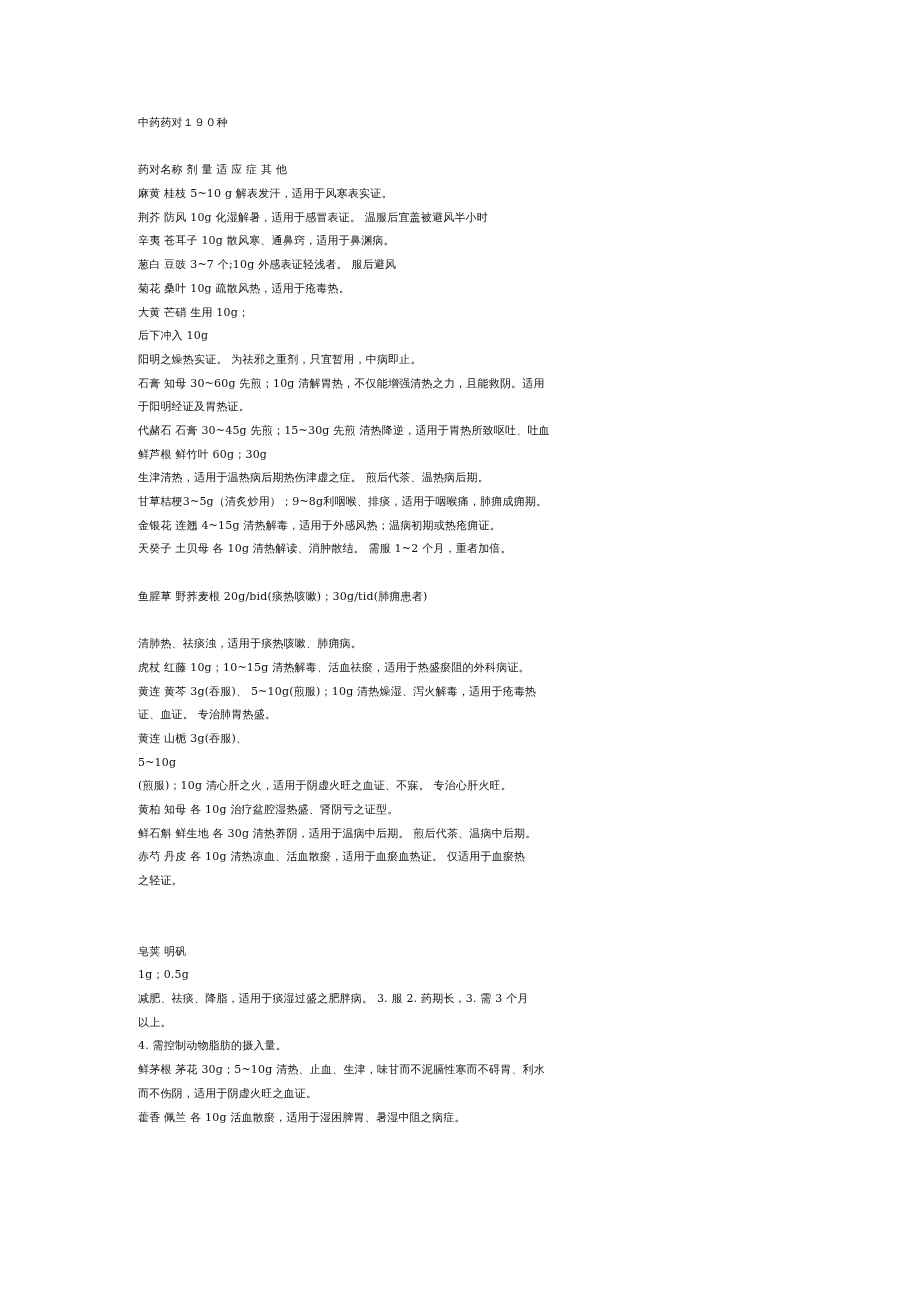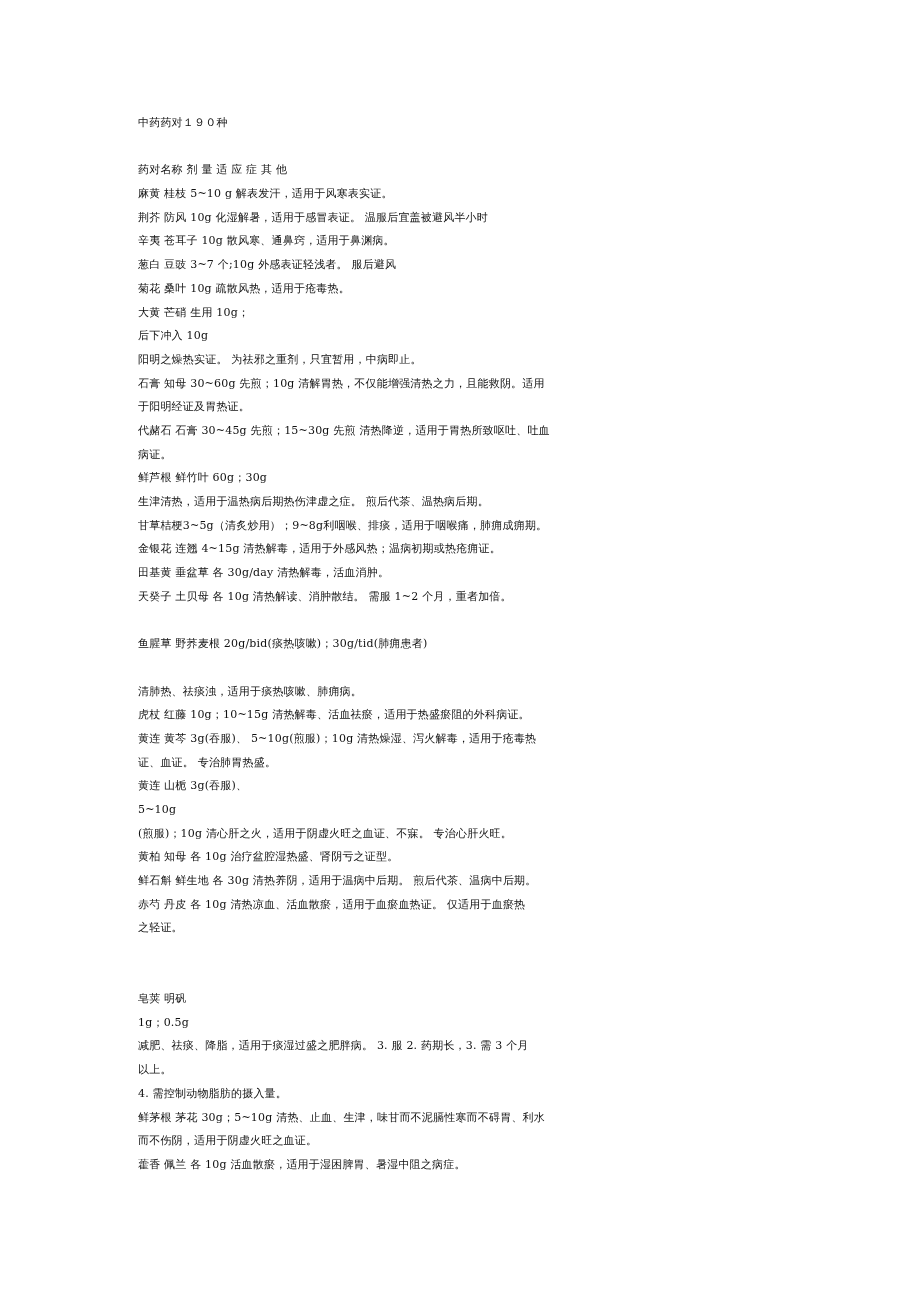--- a/index.html
+++ b/index.html
@@ -31,26 +31,24 @@
   <div class="line">荆芥  防风  10g  化湿解暑，适用于感冒表证。  温服后宜盖被避风半小时</div>
   <div class="line">辛夷  苍耳子  10g  散风寒、通鼻窍，适用于鼻渊病。</div>
   <div class="line">葱白  豆豉  3~7 个;10g  外感表证轻浅者。  服后避风</div>
   <div class="line">菊花  桑叶  10g  疏散风热，适用于疮毒热。</div>
   <div class="line">大黄  芒硝  生用 10g；</div>
   <div class="line">后下冲入 10g</div>
   <div class="line">阳明之燥热实证。  为祛邪之重剂，只宜暂用，中病即止。</div>
   <div class="line">石膏  知母 30~60g 先煎；10g 清解胃热，不仅能增强清热之力，且能救阴。适用</div>
   <div class="line">于阳明经证及胃热证。</div>
   <div class="line">代赭石  石膏  30~45g 先煎；15~30g 先煎  清热降逆，适用于胃热所致呕吐、吐血</div>
-  <div class="line">病证。</div>
   <div class="line">鲜芦根  鲜竹叶  60g；30g</div>
   <div class="line">生津清热，适用于温热病后期热伤津虚之症。  煎后代茶、温热病后期。</div>
   <div class="line">甘草桔梗3~5g（清炙炒用）；9~8g利咽喉、排痰，适用于咽喉痛，肺痈成痈期。</div>
   <div class="line">金银花  连翘  4~15g  清热解毒，适用于外感风热；温病初期或热疮痈证。</div>
-  <div class="line">田基黄  垂盆草  各 30g/day  清热解毒，活血消肿。</div>
   <div class="line">天癸子  土贝母  各 10g  清热解读、消肿散结。  需服 1~2 个月，重者加倍。</div>
 
   <div class="blank"></div>
   <div class="line">鱼腥草  野荞麦根  20g/bid(痰热咳嗽)；30g/tid(肺痈患者)</div>
   <div class="blank"></div>
 
   <div class="line">清肺热、祛痰浊，适用于痰热咳嗽、肺痈病。</div>
   <div class="line">虎杖  红藤  10g；10~15g  清热解毒、活血祛瘀，适用于热盛瘀阻的外科病证。</div>
   <div class="line">黄连  黄芩  3g(吞服)、  5~10g(煎服)；10g  清热燥湿、泻火解毒，适用于疮毒热</div>
   <div class="line">证、血证。  专治肺胃热盛。</div>

